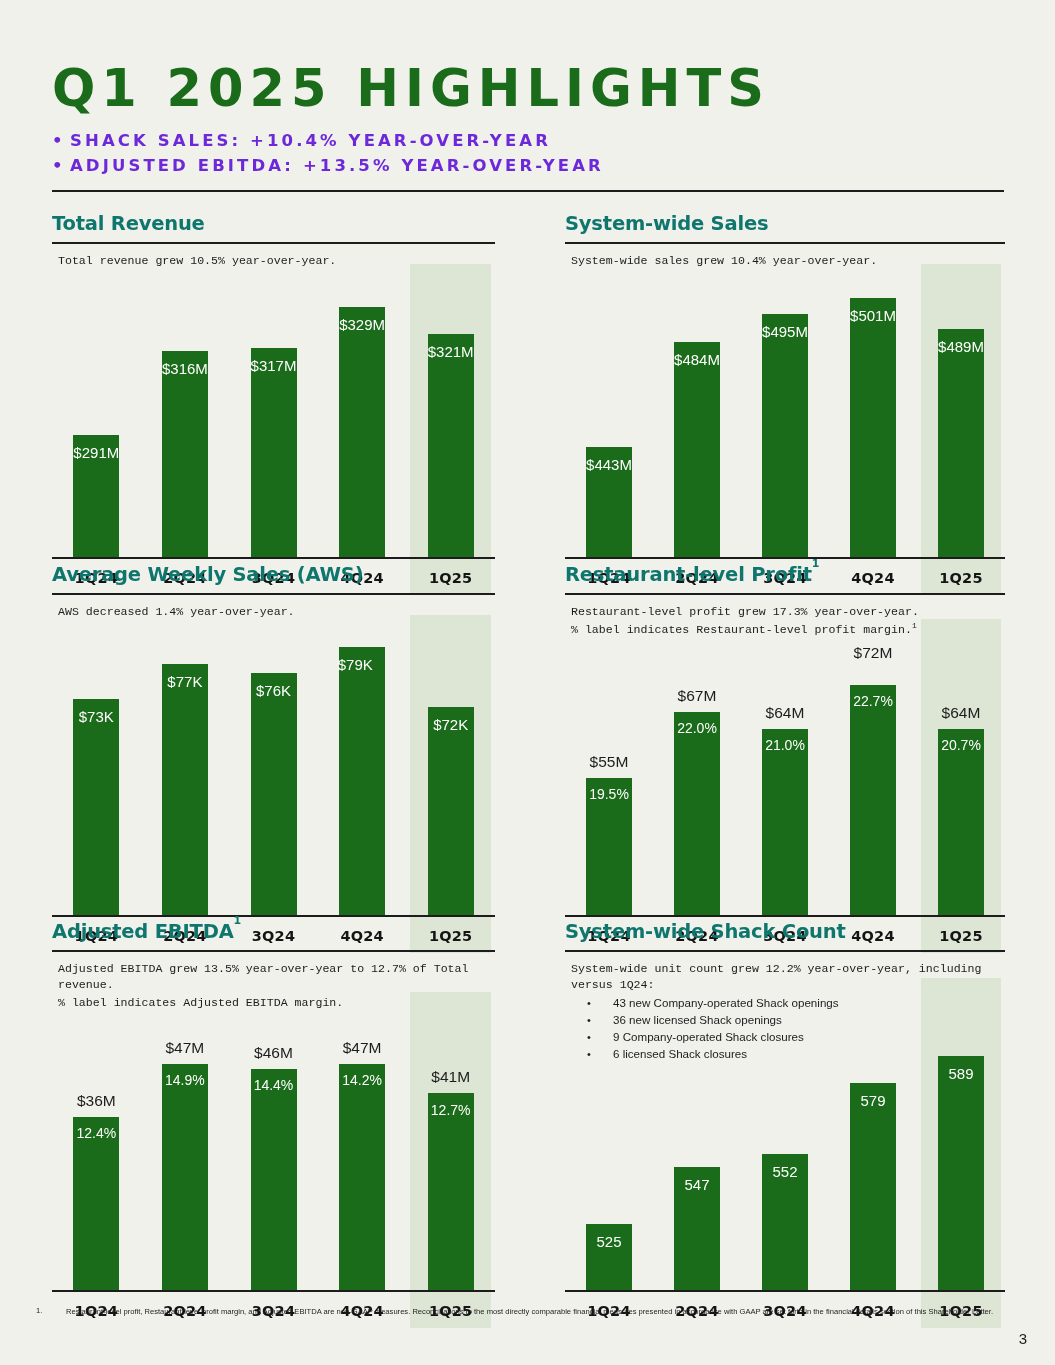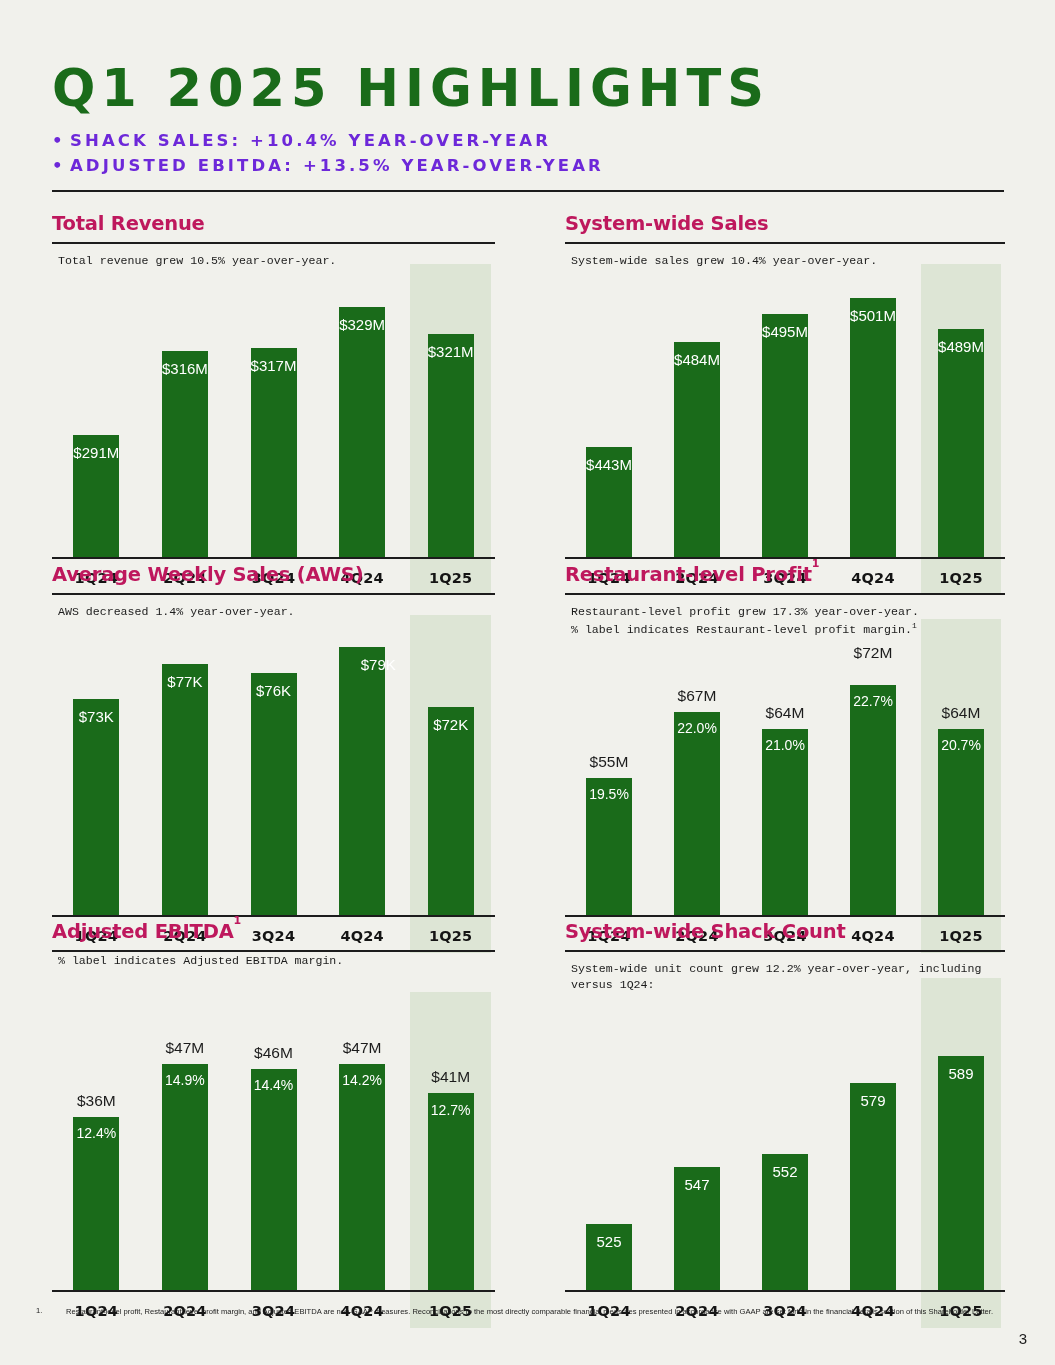--- a/index.html
+++ b/index.html
@@ -28,21 +28,21 @@
     font-family:"DejaVu Sans", sans-serif;
   }
   .bullets li .dot{display:inline-block;width:18px;}
   .head-rule{
     position:absolute;left:52px;top:190px;width:952px;height:0;
     border-top:2.5px solid #1c1c1c;
   }
   
   .panel{position:absolute;}
   .panel-title{
-    margin:0;font-size:19.5px;font-weight:bold;color:#be185d;
+    margin:0;font-size:19.5px;font-weight:bold;color:#0f766e;
     font-family:"DejaVu Sans", sans-serif;letter-spacing:-0.2px;
   }
   .panel-title sup{font-size:11px;top:-7px;position:relative;}
   .panel-rule{margin-top:7px;height:0;border-top:2.2px solid #1c1c1c;}
   .panel-sub{
     margin:9px 0 0 6px;font-size:11.6px;color:#1c1c1c;line-height:1.42;
     font-family:Liberation Mono, monospace;
   }
   .panel-sub sup{font-size:8px;}
   .sub-list{margin:1px 0 0 0;padding:0;list-style:none;}
@@ -160,21 +160,21 @@
           <div class="bar" style="left: 21.3px; top: 83.8235px; width: 46px; height: 216.176px;"></div>
           <div class="bar-lab-in" style="left: 0px; width: 88.6px; top: 92.8235px;">$73K</div>
           <div class="xlab" style="left: 0px; width: 88.6px; top: 313px;">1Q24</div>
           <div class="bar" style="left: 109.9px; top: 49.2353px; width: 46px; height: 250.765px;"></div>
           <div class="bar-lab-in" style="left: 88.6px; width: 88.6px; top: 58.2353px;">$77K</div>
           <div class="xlab" style="left: 88.6px; width: 88.6px; top: 313px;">2Q24</div>
           <div class="bar" style="left: 198.5px; top: 57.8824px; width: 46px; height: 242.118px;"></div>
           <div class="bar-lab-in" style="left: 177.2px; width: 88.6px; top: 66.8824px;">$76K</div>
           <div class="xlab" style="left: 177.2px; width: 88.6px; top: 313px;">3Q24</div>
           <div class="bar" style="left: 287.1px; top: 31.9412px; width: 46px; height: 268.059px;"></div>
-          <div class="bar-lab-in" style="left: 282px; width: 88.6px; top: 40.9412px;">$79K</div>
+          <div class="bar-lab-in" style="left: 259px; width: 88.6px; top: 40.9412px;">$79K</div>
           <div class="xlab" style="left: 265.8px; width: 88.6px; top: 313px;">4Q24</div>
           <div class="bar" style="left: 375.7px; top: 92.4706px; width: 46px; height: 207.529px;"></div>
           <div class="bar-lab-in" style="left: 354.4px; width: 88.6px; top: 101.471px;">$72K</div>
           <div class="xlab" style="left: 354.4px; width: 88.6px; top: 313px;">1Q25</div>
           <div class="axis" style="left: 0px; top: 300px; width: 443px;"></div>
         </div>
       </div>
       <div class="panel" style="left: 565px; top: 563px; width: 440px;">
         <div class="panel-title">Restaurant-level Profit<sup>1</sup></div>
         <div class="panel-rule"></div>
@@ -201,20 +201,21 @@
           <div class="bar" style="left: 373px; top: 99.7391px; width: 46px; height: 186.261px;"></div>
           <div class="bar-lab-out" style="left: 352px; width: 88px; top: 74.7391px;">$64M</div>
           <div class="bar-lab-pct" style="left: 352px; width: 88px; top: 107.739px;">20.7%</div>
           <div class="xlab" style="left: 352px; width: 88px; top: 299px;">1Q25</div>
           <div class="axis" style="left: 0px; top: 286px; width: 440px;"></div>
         </div>
       </div>
       <div class="panel" style="left: 52px; top: 920px; width: 443px;">
         <div class="panel-title">Adjusted EBITDA<sup>1</sup></div>
         <div class="panel-rule"></div>
+        <div class="panel-sub">Adjusted EBITDA grew 13.5% year-over-year to 12.7% of Total revenue.</div>
         <div class="panel-sub" style="margin-top: 1px;">% label indicates Adjusted EBITDA margin.</div>
         <div class="chart" style="position: absolute; left: 0px; top: 86px; width: 443px; height: 322px;">
           <div class="hl-band" style="left: 358.4px; width: 80.6px; top: -14px; height: 336px;"></div>
           <div class="bar" style="left: 21.3px; top: 110.923px; width: 46px; height: 173.077px;"></div>
           <div class="bar-lab-out" style="left: 0px; width: 88.6px; top: 85.9231px;">$36M</div>
           <div class="bar-lab-pct" style="left: 0px; width: 88.6px; top: 118.923px;">12.4%</div>
           <div class="xlab" style="left: 0px; width: 88.6px; top: 297px;">1Q24</div>
           <div class="bar" style="left: 109.9px; top: 58.0385px; width: 46px; height: 225.962px;"></div>
           <div class="bar-lab-out" style="left: 88.6px; width: 88.6px; top: 33.0385px;">$47M</div>
           <div class="bar-lab-pct" style="left: 88.6px; width: 88.6px; top: 66.0385px;">14.9%</div>
@@ -231,20 +232,26 @@
           <div class="bar-lab-out" style="left: 354.4px; width: 88.6px; top: 61.8846px;">$41M</div>
           <div class="bar-lab-pct" style="left: 354.4px; width: 88.6px; top: 96px;">12.7%</div>
           <div class="xlab" style="left: 354.4px; width: 88.6px; top: 297px;">1Q25</div>
           <div class="axis" style="left: 0px; top: 284px; width: 443px;"></div>
         </div>
       </div>
       <div class="panel" style="left: 565px; top: 920px; width: 440px;">
         <div class="panel-title">System-wide Shack Count</div>
         <div class="panel-rule"></div>
         <div class="panel-sub">System-wide unit count grew 12.2% year-over-year, including versus 1Q24:</div>
+        <ul class="sub-list">
+          <li>43 new Company-operated Shack openings</li>
+          <li>36 new licensed Shack openings</li>
+          <li>9 Company-operated Shack closures</li>
+          <li>6 licensed Shack closures</li>
+        </ul>
         <div class="chart" style="position: absolute; left: 0px; top: 112px; width: 440px; height: 296px;">
           <div class="hl-band" style="left: 356px; width: 80px; top: -54px; height: 350px;"></div>
           <div class="bar" style="left: 21px; top: 192.375px; width: 46px; height: 65.625px;"></div>
           <div class="bar-lab-in" style="left: 0px; width: 88px; top: 201.375px;">525</div>
           <div class="xlab" style="left: 0px; width: 88px; top: 271px;">1Q24</div>
           <div class="bar" style="left: 109px; top: 134.625px; width: 46px; height: 123.375px;"></div>
           <div class="bar-lab-in" style="left: 88px; width: 88px; top: 143.625px;">547</div>
           <div class="xlab" style="left: 88px; width: 88px; top: 271px;">2Q24</div>
           <div class="bar" style="left: 197px; top: 121.5px; width: 46px; height: 136.5px;"></div>
           <div class="bar-lab-in" style="left: 176px; width: 88px; top: 130.5px;">552</div>

